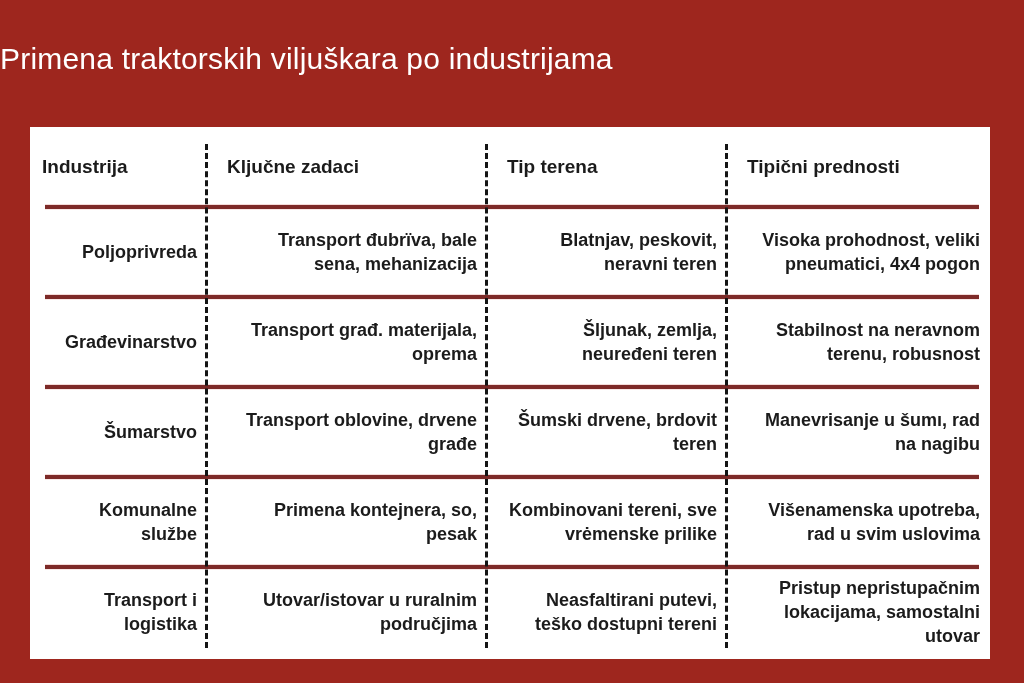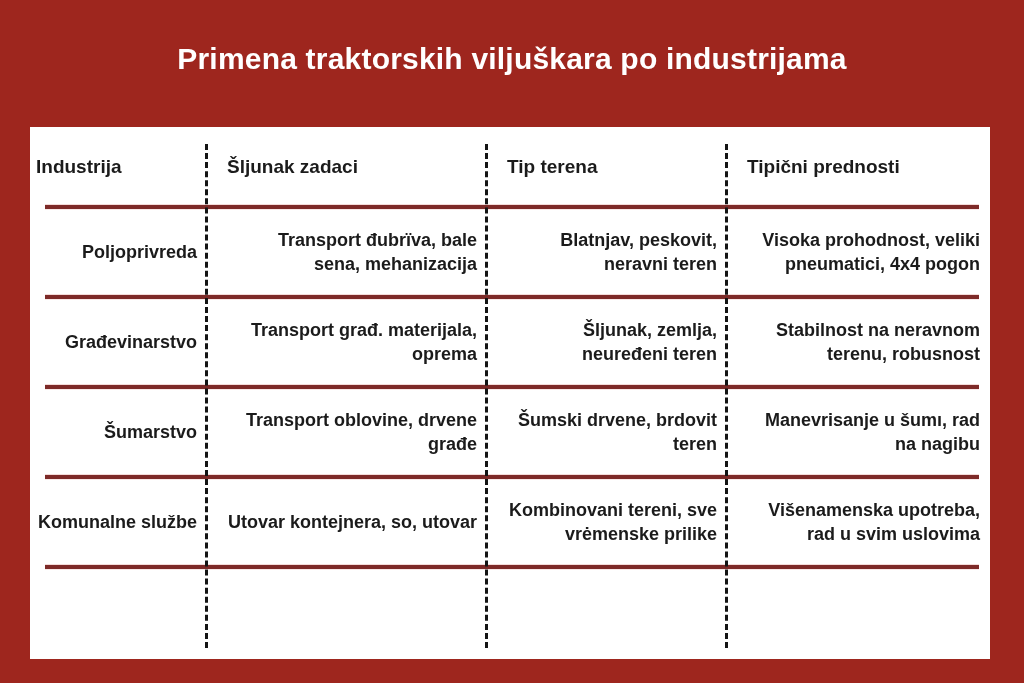--- a/index.html
+++ b/index.html
@@ -14,24 +14,24 @@
     position: relative;
     width: 1024px;
     height: 683px;
     background: #9e261e;
   }
   .page-title {
     position: absolute;
     top: 42px;
     left: 0;
     width: 100%;
-    text-align: center;
+    text-align: left;
     color: #ffffff;
     font-size: 30px;
-    font-weight: 700;
+    font-weight: 400;
     letter-spacing: 0.2px;
   }
   .card {
     position: absolute;
     left: 30px;
     top: 127px;
     width: 960px;
     height: 532px;
     background: #ffffff;
     box-sizing: border-box;
@@ -46,21 +46,21 @@
   .trow.body   { height: 90px; text-align: right; }
   .cell {
     box-sizing: border-box;
     padding-left: 20px;
     padding-right: 10px;
     color: #1b1b1b;
     font-size: 18px;
     line-height: 1.35;
     font-weight: bold;
   }
-  .cell.first { padding-left: 6px; }
+  .cell.first { padding-left: 12px; }
   .trow.header .cell {
     font-weight: 700;
     font-size: 19px;
   }
   .cell.industry {
     font-weight: 700;
   }
   .hline {
     position: absolute;
     left: 15px;
@@ -84,21 +84,21 @@
 <body>
 
 <div class="stage">
 
   <div class="page-title">Primena traktorskih viljuškara po industrijama</div>
 
   <div class="card">
 
     <div class="trow header">
       <div class="cell first">Industrija</div>
-      <div class="cell">Šljunak zadaci</div>
+      <div class="cell">Ključne zadaci</div>
       <div class="cell">Tip terena</div>
       <div class="cell">Tipični prednosti</div>
     </div>
 
     <div class="trow body">
       <div class="cell first industry">Poljoprivreda</div>
       <div class="cell">Transport đubrïva, bale sena, mehanizacija</div>
       <div class="cell">Blatnjav, peskovit, neravni teren</div>
       <div class="cell">Visoka prohodnost, veliki pneumatici, 4x4 pogon</div>
     </div>
@@ -112,25 +112,31 @@
 
     <div class="trow body">
       <div class="cell first industry">Šumarstvo</div>
       <div class="cell">Transport oblovine, drvene građe</div>
       <div class="cell">Šumski drvene, brdovit teren</div>
       <div class="cell">Manevrisanje u šumı, rad na nagibu</div>
     </div>
 
     <div class="trow body">
       <div class="cell first industry">Komunalne službe</div>
-      <div class="cell">Utovar kontejnera, so, utovar</div>
+      <div class="cell">Primena kontejnera, so, pesak</div>
       <div class="cell">Kombinovani tereni, sve vrėmenske prilike</div>
       <div class="cell">Višenamenska upotreba, rad u svim uslovima</div>
     </div>
 
+    <div class="trow body">
+      <div class="cell first industry">Transport i logistika</div>
+      <div class="cell">Utovar/istovar u ruralnim područjima</div>
+      <div class="cell">Neasfaltirani putevi, teško dostupni tereni</div>
+      <div class="cell">Pristup nepristupačnim lokacijama, samostalni utovar</div>
+    </div>
 
     <div class="hline" style="top: 78px;"></div>
     <div class="hline" style="top: 168px;"></div>
     <div class="hline" style="top: 258px;"></div>
     <div class="hline" style="top: 348px;"></div>
     <div class="hline" style="top: 438px;"></div>
 
     <div class="vline v1"></div>
     <div class="vline v2"></div>
     <div class="vline v3"></div>

